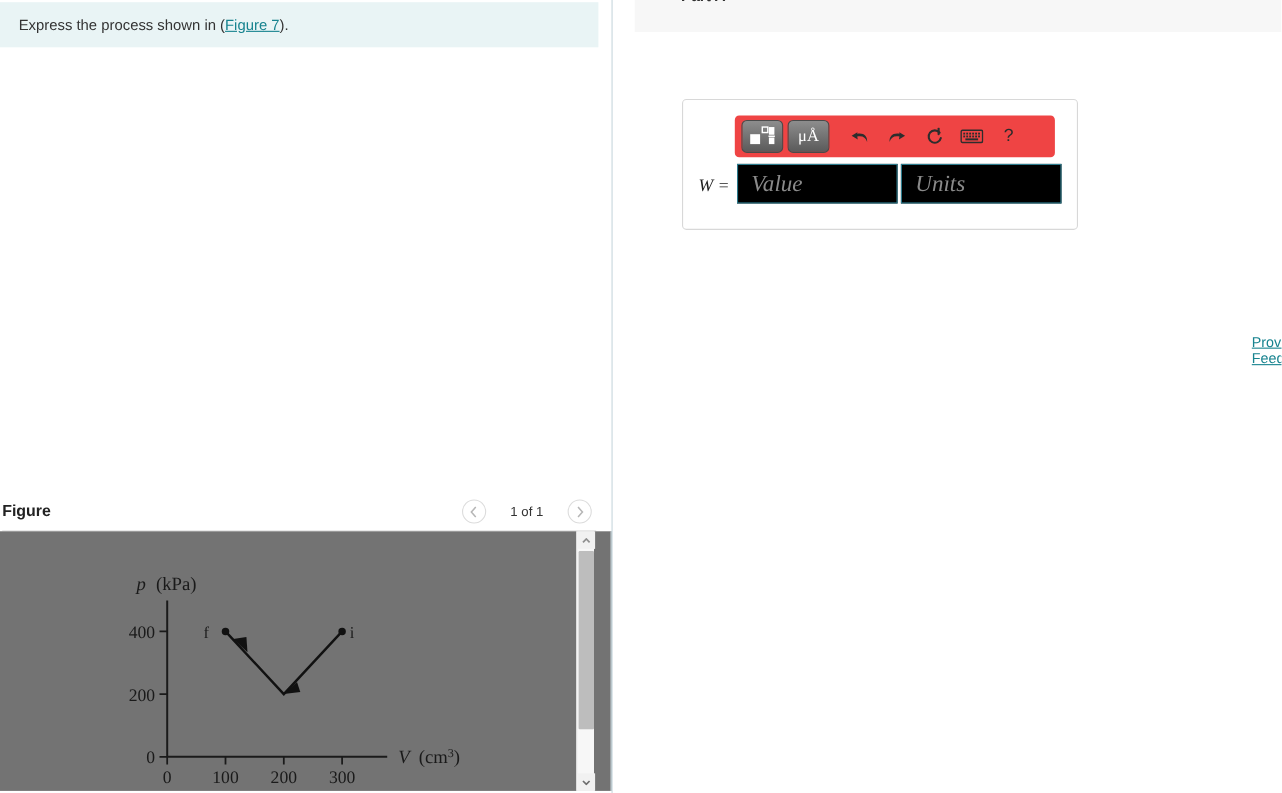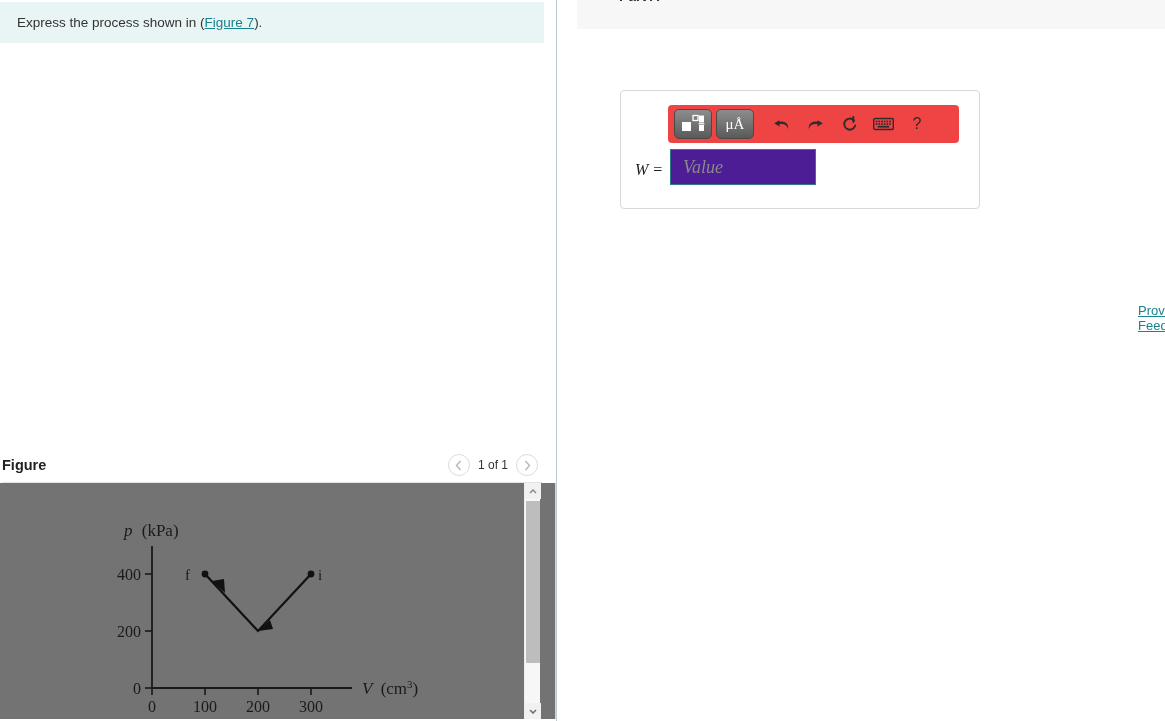--- a/index.html
+++ b/index.html
@@ -37,21 +37,21 @@
   #figure-header {
     position: relative; height: 35px;
     display: flex; align-items: center;
     padding: 0 0 0 2px;
   }
   #figure-title {
     font-size: 14.5px; font-weight: bold; color: #222;
   }
   #figure-nav {
     position: absolute; right: 18px; top: 7px;
-    display: flex; align-items: center; gap: 8px;
+    display: flex; align-items: center; gap: 22px;
   }
   .nav-circle {
     width: 22px; height: 22px; border-radius: 50%;
     border: 1px solid #dcdcdc; background: #fff;
     display: flex; align-items: center; justify-content: center;
     color: #b6b6b6; font-size: 11px; cursor: pointer;
     line-height: 1;
   }
   #figure-counter { font-size: 12px; color: #333; }
   #figure-divider {
@@ -150,23 +150,23 @@
 
   #w-equals {
     position: absolute; left: 14px; top: 70px;
     font-family: "Liberation Serif", serif;
     font-size: 16px; color: #222;
   }
   #w-equals i { font-style: italic; }
   .answer-field {
     position: absolute; top: 58px;
     height: 36px;
-    border: 1px solid #2b7a8c; background: #4c1d95;
+    border: 1px solid #2b7a8c; background: #000000;
     font-family: "Liberation Serif", serif;
-    font-style: italic; font-size: 18px; color: #8a8a8a;
+    font-style: italic; font-size: 21px; color: #8a8a8a;
     padding-left: 12px; outline: none;
   }
   #value-field { left: 49px; width: 146px; }
   #units-field { left: 198px; width: 146px; }
   .answer-field::placeholder { color: #8a8a8a; font-style: italic; opacity: 1; }
   #provide-feedback-link {
     position: absolute; left: 581px; top: 303px;
     font-size: 13px; color: #17838f;
     text-decoration: underline; cursor: pointer;
   }
@@ -325,18 +325,19 @@
           </svg>
         </div>
         <div class="tool-icon-plain">
           <span id="help-icon">?</span>
         </div>
       </div>
 
       <div id="w-equals"><i>W</i><span style="margin-left:5px;">=</span></div>
 
       <input id="value-field" class="answer-field" type="text" placeholder="Value" style="">
+      <input id="units-field" class="answer-field" type="text" placeholder="Units" style="">
     </div>
 
     <div id="provide-feedback-link">Provide Feedback</div>
   </div>
 
 </div>
 
 </body></html>

